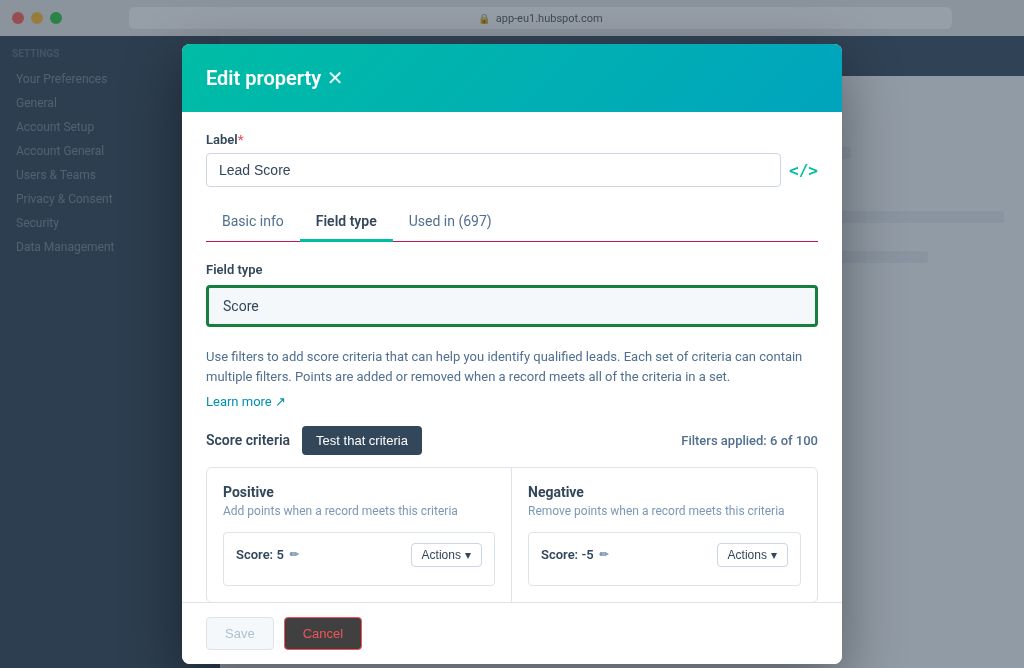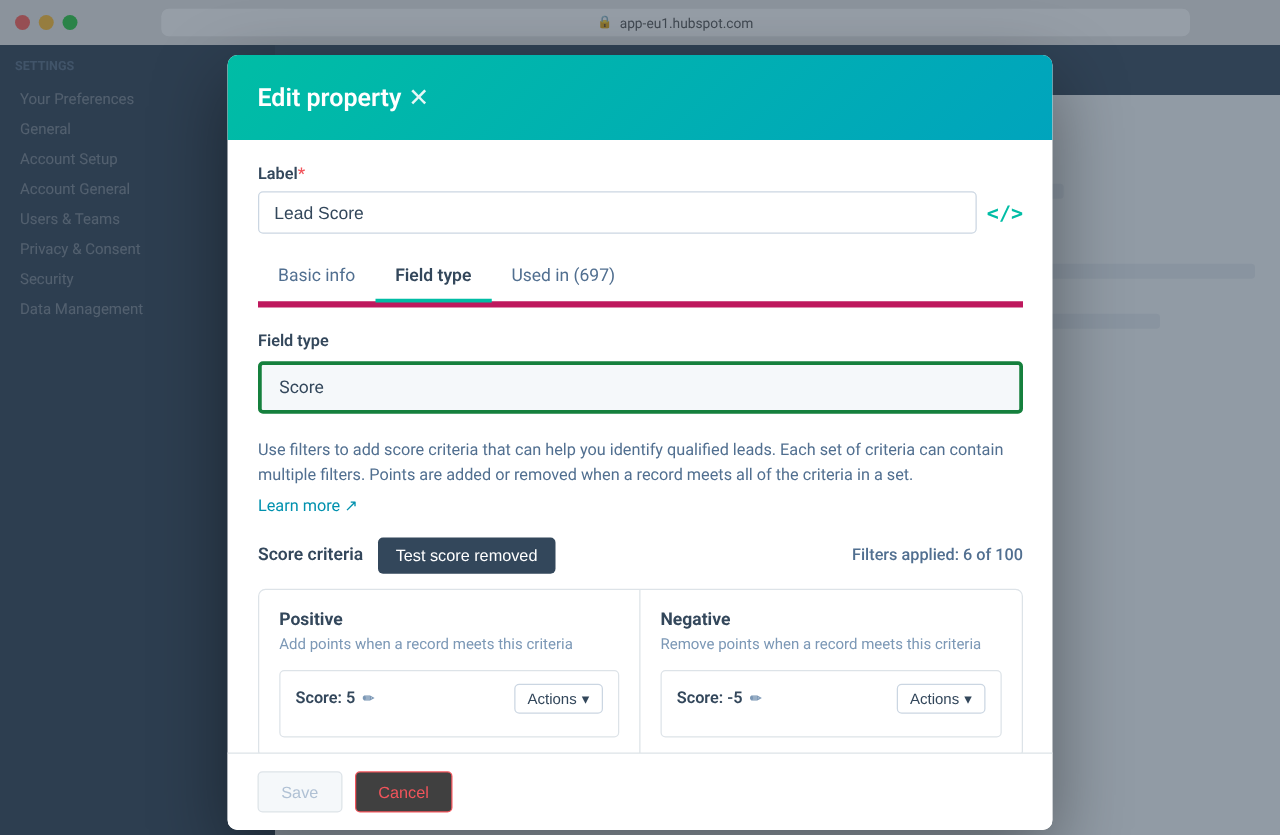--- a/index.html
+++ b/index.html
@@ -132,21 +132,21 @@
       color: #00bda5;
       font-size: 16px;
       cursor: pointer;
       font-weight: 700;
       font-family: monospace;
     }
 
     
     .tabs {
       display: flex;
-      border-bottom: 5px solid #be185d;
+      border-bottom: 1px solid #be185d;
       margin-bottom: 20px;
     }
 
     .tab {
       padding: 10px 16px;
       font-size: 14px;
       color: #516f90;
       cursor: pointer;
       border-bottom: 3px solid transparent;
       margin-bottom: -1px;
@@ -476,21 +476,21 @@
       <p class="build-score-desc">Use filters to add score criteria that can help you identify qualified leads. Each set of criteria can contain multiple filters. Points are added or removed when a record meets all of the criteria in a set.</p>
       <p class="build-score-desc">
         <a class="learn-more" href="#">
           <span>Learn more</span> <span>↗</span>
         </a>
       </p>
 
       <div class="score-criteria-row">
         <div class="score-criteria-left">
           <span class="score-criteria-label">Score criteria</span>
-          <button class="test-btn">Test score removed</button>
+          <button class="test-btn">Test that criteria</button>
         </div>
         <span class="filters-applied">Filters applied: 6 of 100</span>
       </div>
 
       <div class="criteria-grid">
 
         <div class="criteria-col">
           <div class="criteria-col-title">Positive</div>
           <div class="criteria-col-desc">Add points when a record meets this criteria</div>
           <div class="score-card">

